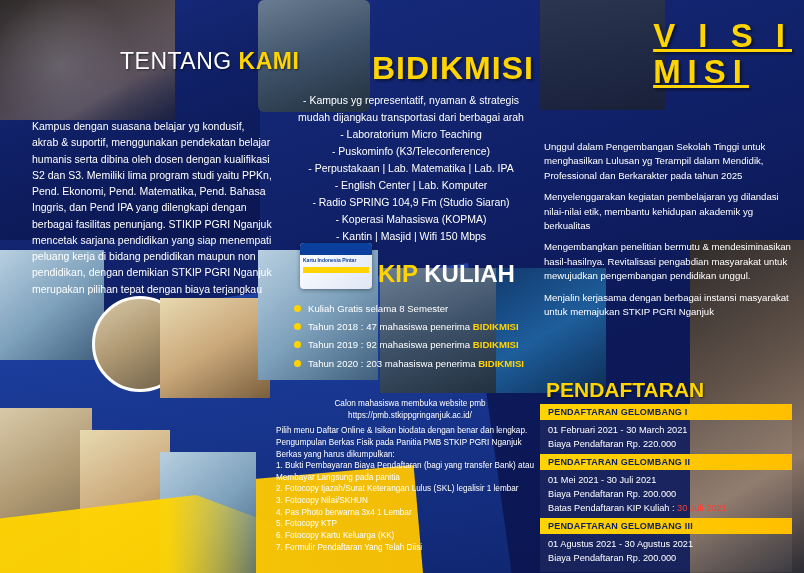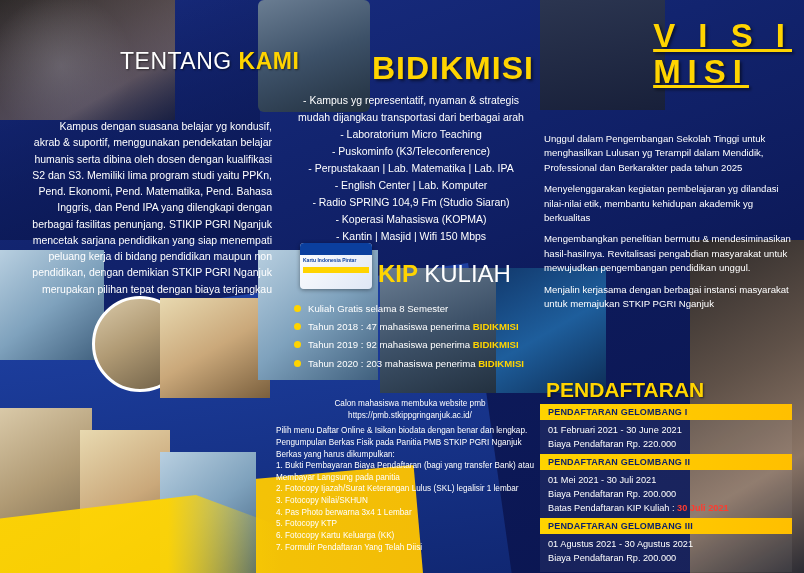--- a/index.html
+++ b/index.html
@@ -81,43 +81,43 @@
   }
   .h-visi{
     position:absolute; right:12px; top:18px; 
     font-size:33px; font-weight:bold; color:#ffd400; letter-spacing:7px;
     line-height:1.1; text-shadow:2px 2px 3px rgba(0,0,0,.5);text-decoration:underline;
   }
   .h-kip{
     position:absolute; left:378px; top:260px;
     font-size:24px; font-weight:bold; color:#ffd400;
   }
-  .h-kip .w2{ color:#ffffff; font-weight:normal; }
+  .h-kip .w2{ color:#ffffff; font-weight:bold; }
   .h-cara{
     position:absolute; left:318px; top:372px;
     font-size:22px; font-weight:bold; color:#ffd400;
   }
   .h-cara .w1{ color:#ffffff; font-weight:normal;}
   .h-pendaftaran{
     position:absolute; left:546px; top:378px;
     font-size:21px; font-weight:bold; color:#ffd400;
     text-shadow:1px 1px 2px rgba(0,0,0,.5);
   }
 
   
   .tentang-body{
     position:absolute; left:32px; top:118px; width:240px;
-    color:#ffffff; font-size:10.5px; line-height:1.55; text-align:right;
+    color:#ffffff; font-size:10.5px; line-height:1.55; text-align:left;
   }
   .fasilitas-list{
     position:absolute; left:286px; top:92px; width:250px;
     color:#ffffff; font-size:10.5px; line-height:1.62; text-align:center;
   }
   .visi-body{
-    position:absolute; left:544px; top:132px; width:248px;
+    position:absolute; left:544px; top:140px; width:248px;
     color:#ffffff; font-size:9.6px; line-height:1.5;
   }
   .visi-body p{ margin-bottom:7px; }
 
   .kip-list{
     position:absolute; left:294px; top:300px; width:250px;
     color:#ffffff; font-size:9.6px; line-height:1.9;
   }
   .kip-list li{ list-style:none; position:relative; padding-left:14px; }
   .kip-list li::before{
@@ -140,21 +140,21 @@
     padding:3px 8px; letter-spacing:.2px;
   }
   .reg-body{
     background:rgba(255,255,255,.06);
     color:#ffffff; font-size:9.2px; line-height:1.5;
     padding:4px 8px 6px 8px;
   }
   .reg1{ top:404px; }
   .reg2{ top:454px; }
   .reg3{ top:518px; }
-  .reg-note{ color:#ff3b2f; font-weight:bold; }
+  .reg-note{ color:#ff3b2f; font-weight:normal; }
 
   
   .chev{
     position:absolute; bottom:0; left:0; width:280px; height:78px;
     background:linear-gradient(90deg,#ffd400 0%,#ffd400 60%,rgba(255,212,0,0) 100%);
     clip-path: polygon(0 30%, 70% 0, 100% 40%, 100% 100%, 0 100%);
     opacity:.95;
   }
   
   .kip-card{
@@ -249,21 +249,21 @@
     <div>5. Fotocopy KTP</div>
     <div>6. Fotocopy Kartu Keluarga (KK)</div>
     <div>7. Formulir Pendaftaran Yang Telah Diisi</div>
   </div>
 
   <div class="h-pendaftaran">PENDAFTARAN</div>
 
   <div class="reg reg1">
     <div class="reg-head">PENDAFTARAN GELOMBANG I</div>
     <div class="reg-body">
-      <div>01 Februari 2021 - 30 June 2021</div>
+      <div>01 Februari 2021 - 30 March 2021</div>
       <div>Biaya Pendaftaran Rp. 220.000</div>
     </div>
   </div>
 
   <div class="reg reg2">
     <div class="reg-head">PENDAFTARAN GELOMBANG II</div>
     <div class="reg-body">
       <div>01 Mei 2021 - 30 Juli 2021</div>
       <div>Biaya Pendaftaran Rp. 200.000</div>
       <div>

